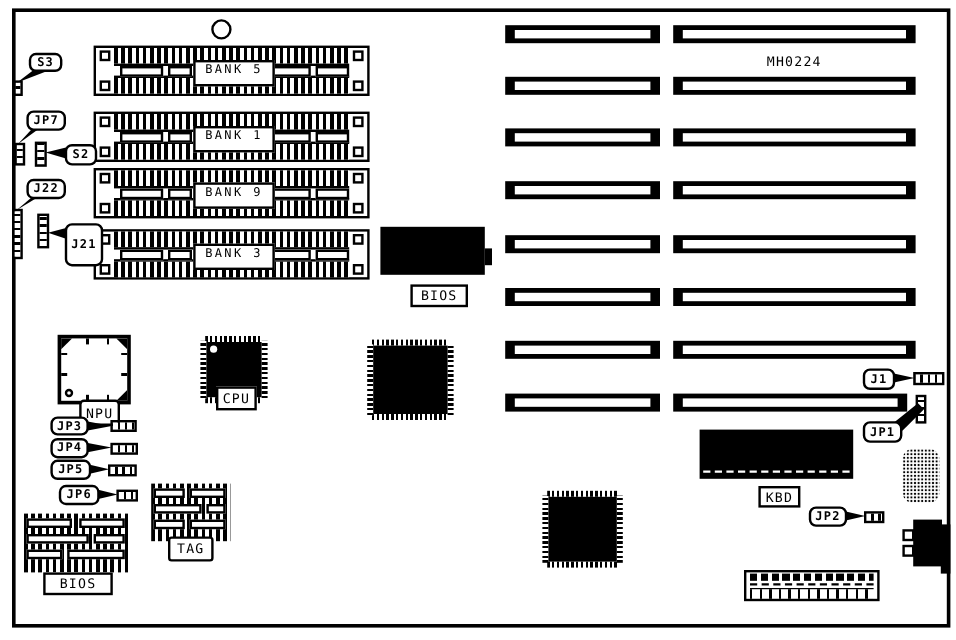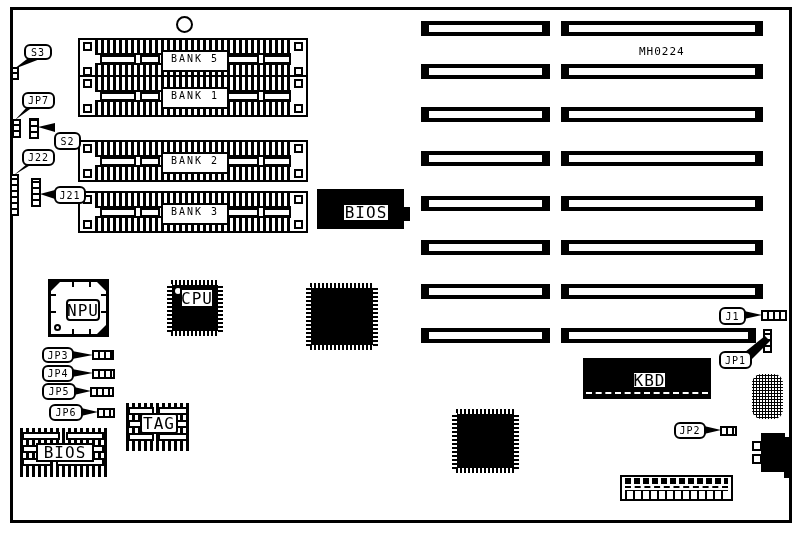--- a/index.html
+++ b/index.html
@@ -19,31 +19,31 @@
   .membar{position:absolute;top:15px;height:9px;background:#fff;border:2px solid #000;box-sizing:border-box;}
   .banklabel{position:absolute;left:81px;top:10px;width:64px;height:18px;border:2px solid #000;background:#fff;
              font-size:10px;line-height:14px;text-align:center;letter-spacing:2px;z-index:3;}
 
   
   .slot{background:#000;height:15px;z-index:2;}
   .slot .stripe{position:absolute;left:8px;right:8px;top:4px;bottom:4px;background:#fff;}
 
   
   .callout{border:2px solid #000;border-radius:6px;background:#fff;z-index:4;
-           font-size:10px;display:flex;align-items:center;justify-content:center;letter-spacing:1px;}
+           font-size:10px;display:flex;align-items:center;justify-content:center;letter-spacing:1px;font-weight:bold;}
   .tails{left:0;top:0;width:797px;height:533px;z-index:3;pointer-events:none;}
 
   
   .conn-h{border:2px solid #000;background:repeating-linear-gradient(90deg,#fff 0 4px,#000 4px 6px);z-index:2;}
   .conn-v{border:2px solid #000;background:repeating-linear-gradient(0deg,#fff 0 4px,#000 4px 6px);z-index:2;}
 
   
   .blackchip{background:#000;z-index:2;}
-  .chiplabel{position:absolute;border:2px solid #000;background:#fff;font-size:16px;letter-spacing:1px;
-             display:flex;align-items:center;justify-content:center;z-index:3;}
+  .chiplabel{position:absolute;border:2px solid #000;background:#fff;font-size:11px;letter-spacing:1px;
+             display:flex;align-items:center;justify-content:center;z-index:3;margin-top:34px;}
   .qfp{z-index:2;}
   .qfp .body{position:absolute;background:#000;}
   .qfp .pins-t{position:absolute;left:4px;right:4px;top:0;height:5px;background:repeating-linear-gradient(90deg,#000 0 2px,#fff 2px 4px);}
   .qfp .pins-b{position:absolute;left:4px;right:4px;bottom:0;height:5px;background:repeating-linear-gradient(90deg,#000 0 2px,#fff 2px 4px);}
   .qfp .pins-l{position:absolute;top:4px;bottom:4px;left:0;width:5px;background:repeating-linear-gradient(0deg,#000 0 2px,#fff 2px 4px);}
   .qfp .pins-r{position:absolute;top:4px;bottom:4px;right:0;width:5px;background:repeating-linear-gradient(0deg,#000 0 2px,#fff 2px 4px);}
   .npu{left:48px;top:279px;width:61px;height:58px;border:3px solid #000;background:#fff;z-index:2;}
   .tri{position:absolute;width:0;height:0;}
   .npu .tick-t{position:absolute;left:6px;right:6px;top:0;height:5px;background:repeating-linear-gradient(90deg,transparent 0 15px,#000 15px 17px);}
   .npu .tick-b{position:absolute;left:6px;right:6px;bottom:0;height:5px;background:repeating-linear-gradient(90deg,transparent 0 15px,#000 15px 17px);}
@@ -93,21 +93,21 @@
   <div class="membar" style="left:60px;width:20px"></div>
   <div class="membar" style="left:147px;width:32px"></div>
   <div class="membar" style="left:183px;width:28px"></div>
   <div class="latch" style="left:3px;top:2px"></div>
   <div class="latch" style="left:3px;top:27px"></div>
   <div class="latch" style="left:214px;top:2px"></div>
   <div class="latch" style="left:214px;top:27px"></div>
   <div class="banklabel">BANK 5</div>
 </div>
 
-<div class="abs bank" style="top:75px">
+<div class="abs bank" style="top:93px">
   <div class="comb comb-top"></div>
   <div class="comb comb-bot"></div>
   <div class="membar" style="left:20px;width:36px"></div>
   <div class="membar" style="left:60px;width:20px"></div>
   <div class="membar" style="left:147px;width:32px"></div>
   <div class="membar" style="left:183px;width:28px"></div>
   <div class="latch" style="left:3px;top:2px"></div>
   <div class="latch" style="left:3px;top:27px"></div>
   <div class="latch" style="left:214px;top:2px"></div>
   <div class="latch" style="left:214px;top:27px"></div>
@@ -118,21 +118,21 @@
   <div class="comb comb-top"></div>
   <div class="comb comb-bot"></div>
   <div class="membar" style="left:20px;width:36px"></div>
   <div class="membar" style="left:60px;width:20px"></div>
   <div class="membar" style="left:147px;width:32px"></div>
   <div class="membar" style="left:183px;width:28px"></div>
   <div class="latch" style="left:3px;top:2px"></div>
   <div class="latch" style="left:3px;top:27px"></div>
   <div class="latch" style="left:214px;top:2px"></div>
   <div class="latch" style="left:214px;top:27px"></div>
-  <div class="banklabel">BANK 2</div>
+  <div class="banklabel">BANK 9</div>
 </div>
 
 <div class="abs bank" style="top:191px">
   <div class="comb comb-top"></div>
   <div class="comb comb-bot"></div>
   <div class="membar" style="left:20px;width:36px"></div>
   <div class="membar" style="left:60px;width:20px"></div>
   <div class="membar" style="left:147px;width:32px"></div>
   <div class="membar" style="left:183px;width:28px"></div>
   <div class="latch" style="left:3px;top:2px"></div>
@@ -256,23 +256,23 @@
   <div class="cbar" style="left:32px;top:4px;width:30px"></div>
   <div class="cbar" style="left:2px;top:17px;width:40px"></div>
   <div class="cbar" style="left:46px;top:17px;width:16px"></div>
   <div class="cbar" style="left:2px;top:30px;width:26px"></div>
   <div class="cbar" style="left:32px;top:30px;width:30px"></div>
   <div class="chiplabel" style="left:14px;top:10px;width:34px;height:17px;border-radius:3px">TAG</div>
 </div>
 
 <div class="abs callout" style="left:24px;top:44px;width:28px;height:16px">S3</div>
 <div class="abs callout" style="left:22px;top:92px;width:33px;height:17px">JP7</div>
-<div class="abs callout" style="left:54px;top:132px;width:27px;height:18px">S2</div>
+<div class="abs callout" style="left:54px;top:120px;width:27px;height:18px">S2</div>
 <div class="abs callout" style="left:22px;top:149px;width:33px;height:17px">J22</div>
-<div class="abs callout" style="left:54px;top:186px;width:32px;height:18px">J21</div>
+<div class="abs callout" style="left:54px;top:186px;width:32px;height:36px">J21</div>
 <div class="abs callout" style="left:42px;top:347px;width:32px;height:16px">JP3</div>
 <div class="abs callout" style="left:42px;top:365px;width:32px;height:17px">JP4</div>
 <div class="abs callout" style="left:42px;top:383px;width:34px;height:17px">JP5</div>
 <div class="abs callout" style="left:49px;top:404px;width:34px;height:17px">JP6</div>
 <div class="abs callout" style="left:719px;top:307px;width:27px;height:18px">J1</div>
 <div class="abs callout" style="left:719px;top:351px;width:33px;height:18px">JP1</div>
 <div class="abs callout" style="left:674px;top:422px;width:32px;height:17px">JP2</div>
 
 <div class="abs conn-v" style="left:11px;top:67px;width:8px;height:13px"></div>
 <div class="abs conn-v" style="left:12px;top:119px;width:9px;height:19px"></div>

